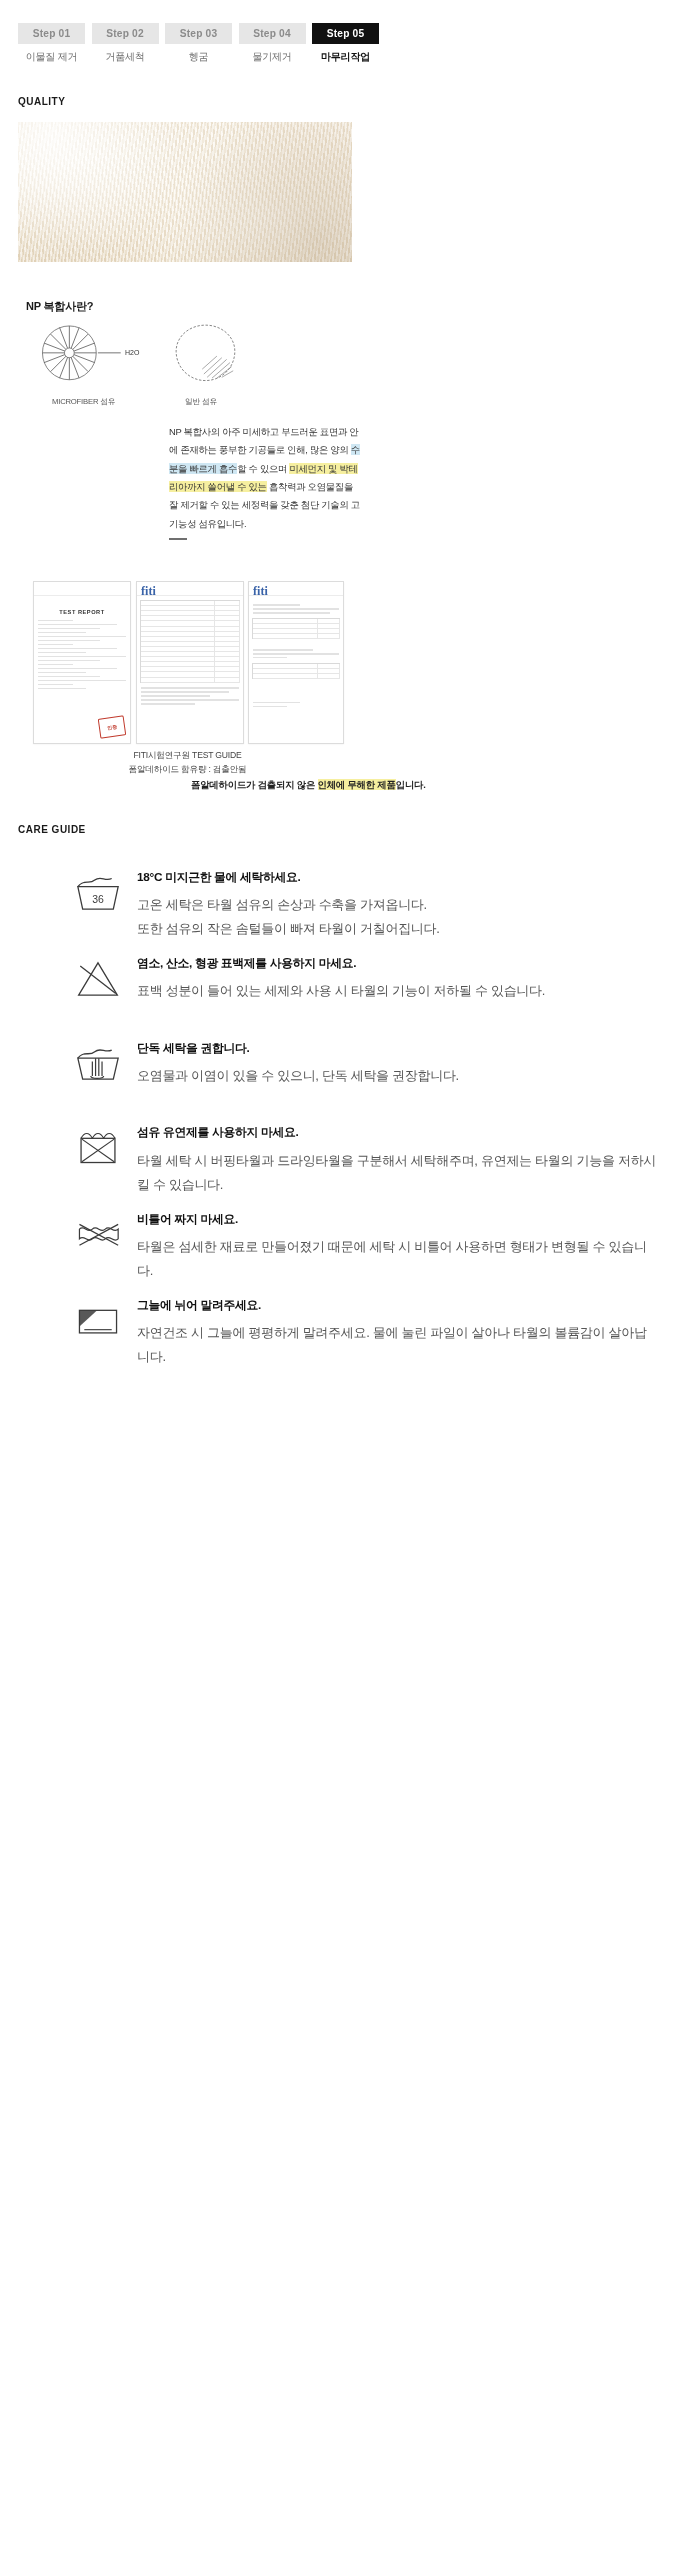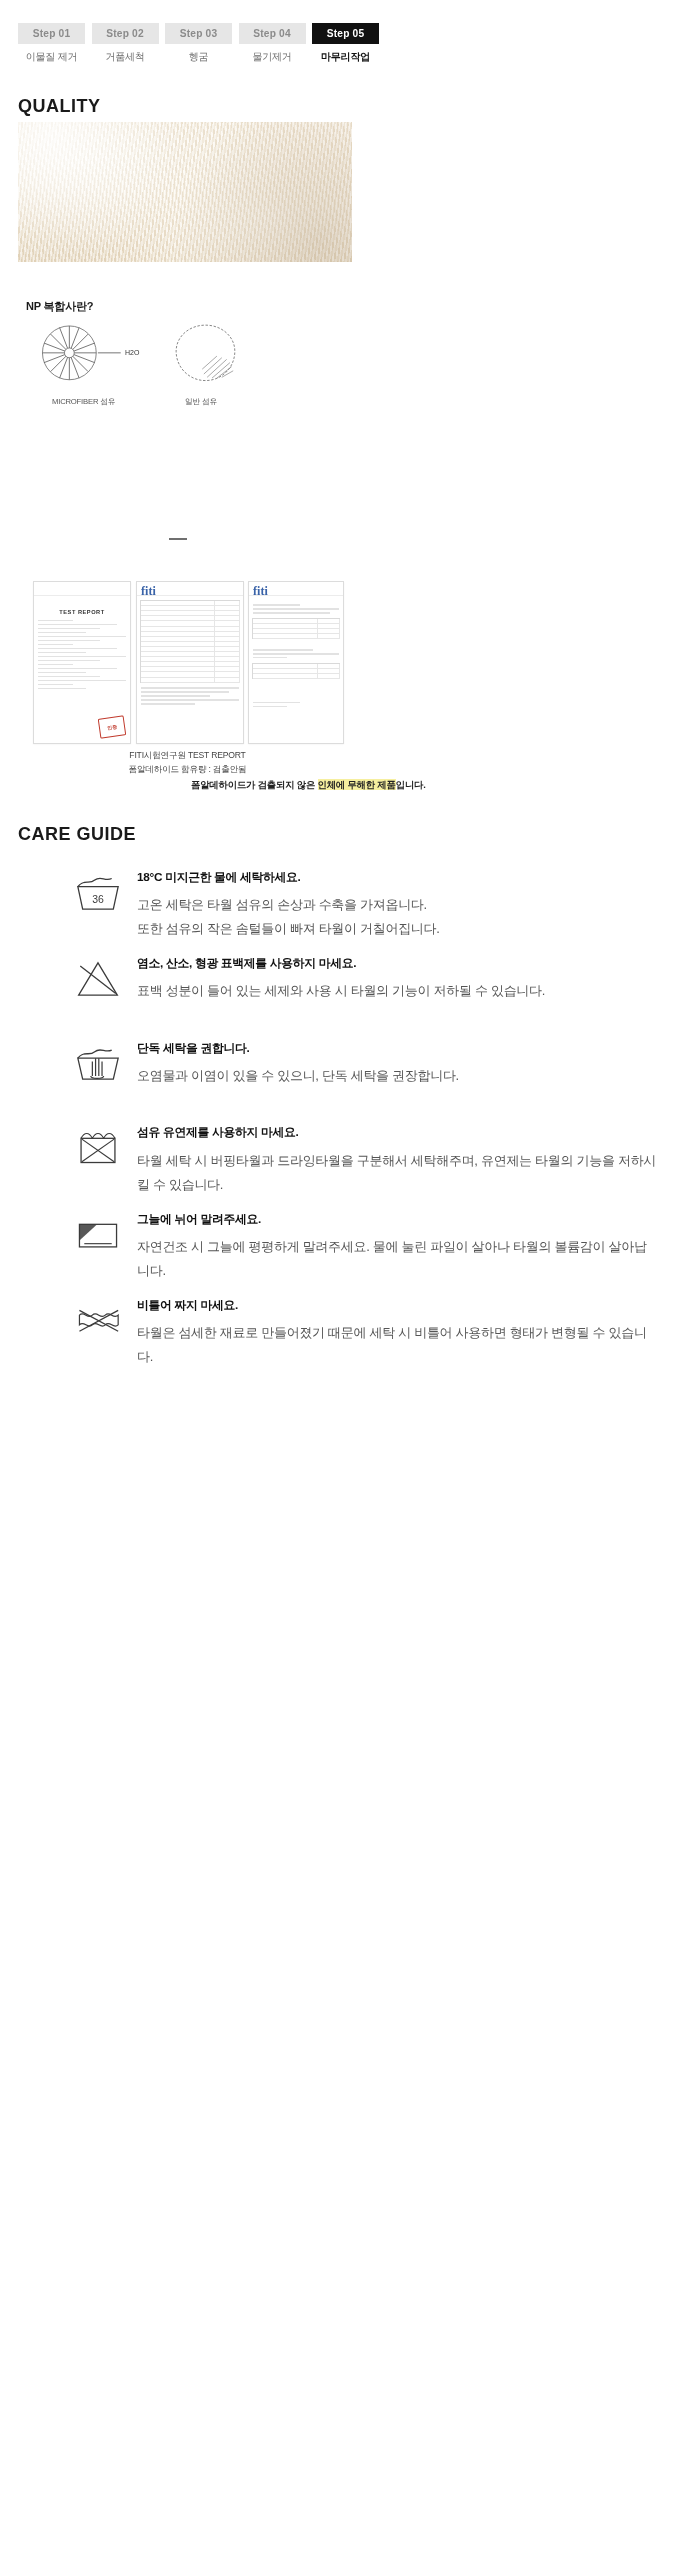--- a/index.html
+++ b/index.html
@@ -28,21 +28,21 @@
   }
   .step .cap{
     margin-top:5.7px;font-size:10px;color:#6d6d6d;letter-spacing:-0.2px;
   }
   .step.active .chip{background:#111111;color:#ffffff;}
   .step.active .cap{color:#111111;font-weight:bold;}
 
   
   .sec-title{
     position:absolute;left:18px;
-    font-size:18px;font-weight:bold;letter-spacing:0.5px;color:#1a1a1a;
+    font-size:10px;font-weight:bold;letter-spacing:0.5px;color:#1a1a1a;
   }
   #quality-title{top:96px;}
   #care-title{top:824px;}
 
   
   .hero{
     position:absolute;left:18px;top:122px;width:334px;height:140px;
     overflow:hidden;
     background:
       radial-gradient(ellipse at 20% 25%, #fffdf7 0%, rgba(255,253,247,0) 55%),
@@ -206,20 +206,23 @@
           <line x1="-2" y1="26" x2="20" y2="6"></line>
           <line x1="-4" y1="20" x2="14" y2="4"></line>
         </g>
       </g>
     </svg>
     <div class="fiber-cap" id="cap-micro">MICROFIBER 섬유</div>
     <div class="fiber-cap" id="cap-normal">일반 섬유</div>
     <div id="h2o-label">H2O</div>
   </div>
 
+  <div class="np-text">
+    <span>NP 복합사의 아주 미세하고 부드러운 표면과 안에 존재하는 풍부한 기공들로 인해, 많은 양의 </span><span class="hl-blue">수분을 빠르게 흡수</span><span>할 수 있으며 </span><span class="hl-yellow">미세먼지 및 박테리아까지 쓸어낼 수 있는</span><span> 흡착력과 오염물질을 잘 제거할 수 있는 세정력을 갖춘 첨단 기술의 고기능성 섬유입니다.</span>
+  </div>
 
   <div class="divider"></div>
 
   <div class="reports">
 
     <div class="report" id="report-1">
       <div class="rep-head"></div>
       <div class="rep-title">TEST REPORT</div>
       <div class="rep-lines">
         <div class="rl w40"></div>
@@ -369,21 +372,21 @@
             <div class="rep-cell"></div>
           </div>
       </div>
       <div class="rep-lines" style="margin-top:23px">
         <div class="rl w55"></div>
           <div class="rl w40"></div>
       </div>
     </div>
 
     <div class="rep-caption" id="rep-cap">
-      <div>FITI시험연구원 TEST REPORT</div>
+      <div>FITI시험연구원 TEST GUIDE</div>
       <div>폼알데하이드 함유량 : 검출안됨</div>
     </div>
   </div>
 
   <div class="report-note">
     <span>폼알데하이드가 검출되지  않은 </span><span class="hl-yellow">인체에 무해한 제품</span><span>입니다.</span>
   </div>
 
   <div class="sec-title" id="care-title">CARE GUIDE</div>
 
@@ -443,41 +446,41 @@
       </div>
       <div class="care-body">
         <div class="care-h">섬유 유연제를 사용하지 마세요.</div>
         <div class="care-p">타월 세탁 시 버핑타월과 드라잉타월을 구분해서 세탁해주며, 유연제는 타월의 기능을 저하시킬 수 있습니다.</div>
       </div>
     </div>
 
     <div class="care-item">
       <div class="care-icon">
         <svg viewBox="0 0 62 52" width="50" height="42">
-          <rect x="8" y="14" width="46" height="28" fill="none" stroke="#3b3b3b" stroke-width="1.6"></rect>
-          <path d="M8,14 L30,14 L8,34 Z" fill="#3b3b3b" opacity=".85"></path>
-          <line x1="14" y1="38" x2="48" y2="38" stroke="#3b3b3b" stroke-width="1.4"></line>
-        </svg>
-      </div>
-      <div class="care-body">
-        <div class="care-h">그늘에 뉘어 말려주세요.</div>
-        <div class="care-p">자연건조 시 그늘에 평평하게 말려주세요. 물에 눌린 파일이 살아나 타월의 볼륨감이 살아납니다.</div>
-      </div>
-    </div>
-
-    <div class="care-item">
-      <div class="care-icon">
-        <svg viewBox="0 0 62 52" width="50" height="42">
           <path d="M8,20 C14,14 18,26 24,20 C30,14 34,26 40,20 C46,14 50,26 56,20
                    L56,32 C50,38 46,26 40,32 C34,38 30,26 24,32 C18,38 14,26 8,32 Z" fill="none" stroke="#3b3b3b" stroke-width="1.5"></path>
           <line x1="8" y1="14" x2="56" y2="40" stroke="#3b3b3b" stroke-width="1.6"></line>
           <line x1="56" y1="14" x2="8" y2="40" stroke="#3b3b3b" stroke-width="1.6"></line>
         </svg>
       </div>
       <div class="care-body">
         <div class="care-h">비틀어 짜지 마세요.</div>
         <div class="care-p">타월은 섬세한 재료로 만들어졌기 때문에 세탁 시 비틀어 사용하면 형태가 변형될 수 있습니다.</div>
       </div>
     </div>
 
+    <div class="care-item">
+      <div class="care-icon">
+        <svg viewBox="0 0 62 52" width="50" height="42">
+          <rect x="8" y="14" width="46" height="28" fill="none" stroke="#3b3b3b" stroke-width="1.6"></rect>
+          <path d="M8,14 L30,14 L8,34 Z" fill="#3b3b3b" opacity=".85"></path>
+          <line x1="14" y1="38" x2="48" y2="38" stroke="#3b3b3b" stroke-width="1.4"></line>
+        </svg>
+      </div>
+      <div class="care-body">
+        <div class="care-h">그늘에 뉘어 말려주세요.</div>
+        <div class="care-p">자연건조 시 그늘에 평평하게 말려주세요. 물에 눌린 파일이 살아나 타월의 볼륨감이 살아납니다.</div>
+      </div>
+    </div>
+
   </div>
 </div>
 
 
 </body></html>

